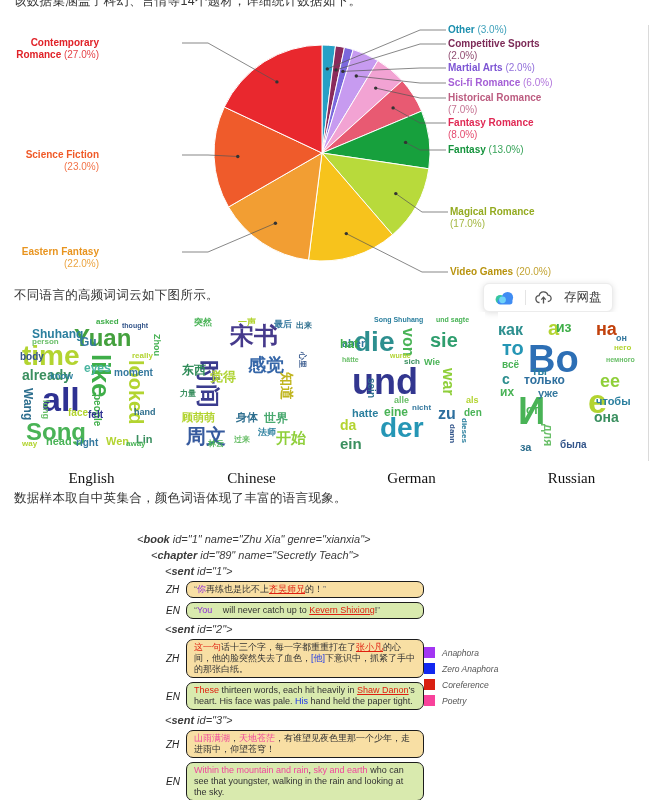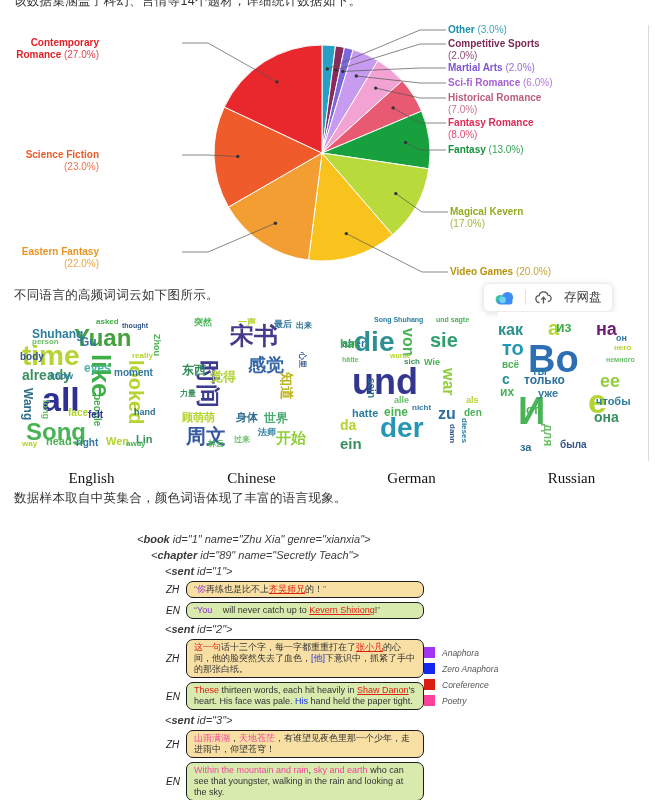--- a/index.html
+++ b/index.html
@@ -99,21 +99,21 @@
       <div class="pie-label" style="color: rgb(188, 92, 128); top: 91.5px; left: 448px;">
         <div><b>Historical Romance</b></div>
         <div class="pct">(7.0%)</div>
       </div>
       <div class="pie-label" style="color: rgb(224, 42, 85); top: 116.5px; left: 448px;">
         <div><b>Fantasy Romance</b></div>
         <div class="pct">(8.0%)</div>
       </div>
       <div class="pie-label" style="color: rgb(20, 147, 60); top: 143.5px; left: 448px;"><b>Fantasy</b><span class="pct"> (13.0%)</span></div>
       <div class="pie-label" style="color: rgb(148, 171, 33); top: 205.5px; left: 450px;">
-        <div><b>Magical Kevern</b></div>
+        <div><b>Magical Romance</b></div>
         <div class="pct">(17.0%)</div>
       </div>
       <div class="pie-label" style="color: rgb(184, 147, 14); top: 265.5px; left: 450px;"><b>Video Games</b><span class="pct"> (20.0%)</span></div>
       <div class="pie-label left" style="color: rgb(224, 34, 40); top: 36.5px; right: 475px;">
         <div><b>Contemporary</b></div>
         <div><b>Romance</b><span class="pct"> (27.0%)</span></div>
       </div>
       <div class="pie-label left" style="color: rgb(240, 90, 40); top: 148.5px; right: 475px;">
         <div><b>Science Fiction</b></div>
         <div class="pct">(23.0%)</div>
@@ -223,21 +223,21 @@
         <span style="font-size: 8px; color: rgb(58, 143, 95); left: 66px; top: 46px;">sich</span>
         <span style="font-size: 7px; color: rgb(43, 127, 158); left: 36px; top: 4px;">Song Shuhang</span>
         <span style="font-size: 7px; color: rgb(73, 179, 86); left: 98px; top: 4px;">und sagte</span>
         <span style="font-size: 7px; color: rgb(179, 212, 49); left: 52px; top: 40px;">wurde</span>
         <span style="font-size: 7px; color: rgb(106, 191, 105); left: 4px; top: 44px;">hätte</span>
       </div>
       <div class="cloud" style="left: 498px;">
         <span style="font-size: 38px; color: rgb(45, 111, 181); left: 30px; top: 28px;">Во</span>
         <span style="font-size: 38px; color: rgb(73, 179, 86); left: 20px; top: 80px;">И</span>
         <span style="font-size: 34px; color: rgb(179, 212, 49); left: 90px; top: 72px;">е</span>
-        <span style="font-size: 18px; color: #701a75; left: 98px; top: 8px;">на</span>
+        <span style="font-size: 18px; color: #c2410c; left: 98px; top: 8px;">на</span>
         <span style="font-size: 20px; color: rgb(179, 212, 49); left: 50px; top: 6px;">а</span>
         <span style="font-size: 16px; color: rgb(45, 143, 143); left: 0px; top: 10px;">как</span>
         <span style="font-size: 20px; color: rgb(37, 150, 181); left: 4px; top: 26px;">то</span>
         <span style="font-size: 10px; color: rgb(73, 179, 86); left: 4px; top: 48px;">всё</span>
         <span style="font-size: 12px; color: rgb(45, 111, 158); left: 26px; top: 62px;">только</span>
         <span style="font-size: 11px; color: rgb(52, 120, 158); left: 40px; top: 76px;">уже</span>
         <span style="font-size: 18px; color: rgb(143, 207, 58); left: 102px; top: 60px;">ее</span>
         <span style="font-size: 11px; color: rgb(43, 127, 158); left: 98px; top: 84px;">чтобы</span>
         <span style="font-size: 14px; color: rgb(58, 143, 95); left: 96px; top: 98px;">она</span>
         <span style="font-size: 12px; color: rgb(73, 179, 86); left: 28px; top: 92px;">от</span>

